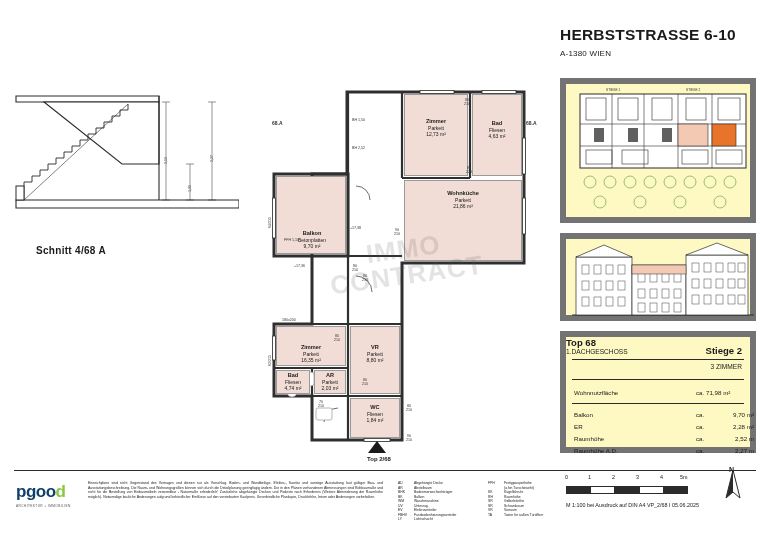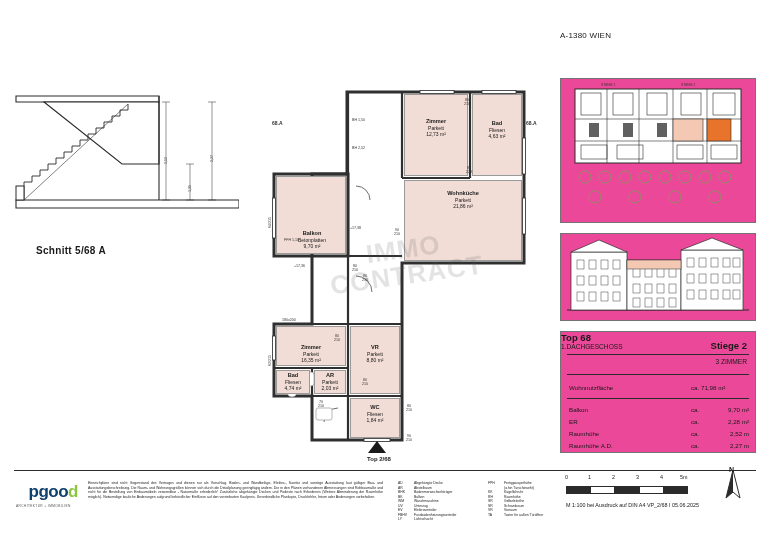--- a/index.html
+++ b/index.html
@@ -26,21 +26,21 @@
   #wm{position:absolute;left:300px;top:232px;width:210px;height:60px;opacity:.16;
       font-size:26px;font-weight:bold;color:#555;letter-spacing:1px;
       display:flex;flex-direction:column;justify-content:center;align-items:center;
       transform:rotate(-8deg);pointer-events:none;}
   #wm span{display:block;line-height:26px;}
 
   
   #title{position:absolute;left:560px;top:26px;}
   #title .t1{font-size:15.5px;font-weight:bold;letter-spacing:.2px;}
   #title .t2{font-size:8px;margin-top:5px;letter-spacing:.2px;}
-  .rbox{position:absolute;border:1px solid #737373;background:#ec4899;box-sizing:border-box;}
+  .rbox{position:absolute;border:6px solid #737373;background:#fef9c3;box-sizing:border-box;}
   #sitebox{left:560px;top:78px;width:196px;height:145px;}
   #elevbox{left:560px;top:233px;width:196px;height:88px;}
   #infobox{left:560px;top:331px;width:196px;height:122px;}
   #ib-top{left:8px;top:8px;font-size:9.5px;font-weight:bold;}
   #ib-stiege{right:8px;top:8px;font-size:9.5px;font-weight:bold;position:absolute;}
   #ib-dg{left:8px;top:26px;font-size:6.6px;}
   #ib-zimmer{right:8px;top:26px;font-size:6.6px;position:absolute;}
   .ib-div{position:absolute;left:6px;right:6px;height:1px;background:#2b2b2b;}
   .ib-k{position:absolute;left:8px;font-size:6.2px;}
   .ib-v{position:absolute;left:130px;font-size:6.2px;}
@@ -52,21 +52,21 @@
   #scalebar div{flex:1;border-right:.8px solid #2b2b2b;}
   #scalebar div:last-child{border-right:none;}
   #scalebar div.f{background:#2b2b2b;}
   .scnum{position:absolute;top:12px;font-size:5.4px;}
   #scaletxt{position:absolute;left:6px;top:40px;font-size:5.4px;white-space:nowrap;}
   #northwrap{position:absolute;right:6px;top:6px;width:34px;height:44px;}
 
   
   #footline{position:absolute;left:14px;top:470px;width:742px;height:1px;background:#2b2b2b;}
   #logo{position:absolute;left:16px;top:482px;width:62px;}
-  #logo .lg{font-size:17px;font-weight:bold;color:#0f3f6b;letter-spacing:-.5px;text-align:right;}
+  #logo .lg{font-size:17px;font-weight:bold;color:#0f3f6b;letter-spacing:-.5px;}
   #logo .lg .dot{color:#8cc63f;}
   #logo .lgsub{font-size:3.2px;color:#555;letter-spacing:.4px;margin-top:2px;}
   #legal{position:absolute;left:88px;top:481px;width:295px;font-size:3.5px;line-height:4.6px;color:#222;text-align:justify;}
   #abbr1{position:absolute;left:398px;top:481px;font-size:3.4px;line-height:4.5px;}
   #abbr2{position:absolute;left:488px;top:481px;font-size:3.4px;line-height:4.5px;}
   .abbr-row{display:flex;}
   .abbr-row .k{width:16px;flex:none;}
   .toplabel{position:absolute;font-size:6px;font-weight:bold;text-align:center;}
 </style>
 </head>
@@ -101,21 +101,21 @@
         <line x1="172" y1="74" x2="180" y2="74"></line>
           <line x1="172" y1="110" x2="180" y2="110"></line>
         <line x1="194" y1="12" x2="202" y2="12"></line>
           <line x1="194" y1="110" x2="202" y2="110"></line>
       </g>
     </svg>
     <div class="dimv" style="left:150px;top:74px;">2,52</div>
     <div class="dimv" style="left:174px;top:102px;">1,35</div>
     <div class="dimv" style="left:196px;top:72px;">2,27</div>
   </div>
-  <div id="schnitt-label">Schnitt  5/68 A</div>
+  <div id="schnitt-label">Schnitt  4/68 A</div>
 
   <div id="plan">
 
     <svg width="285" height="370" viewBox="0 0 285 370" style="position:absolute;left:0;top:0;">
 
       <path d="M95 14 L272 14 L272 185 L150 185 L150 362 L60 362 L60 318 L22 318 L22 246 L60 246 L60 96 L95 96 Z" fill="none" stroke="#2f2f2f" stroke-width="3"></path>
 
       <rect x="22" y="96" width="74" height="82" fill="none" stroke="#2f2f2f" stroke-width="3"></rect>
 
       <g stroke="#2f2f2f" stroke-width="2.2" fill="none">
@@ -280,20 +280,21 @@
     </svg>
     <div class="toplabel" style="left:98px;top:378px;width:58px;">Top 2/68</div>
   </div>
 
   <div id="wm">
     <span>IMMO</span>
     <span>CONTRACT</span>
   </div>
 
   <div id="title">
+    <div class="t1">HERBSTSTRASSE 6-10</div>
     <div class="t2">A-1380 WIEN</div>
   </div>
 
   <div class="rbox" id="sitebox">
     <svg width="194" height="143" viewBox="0 0 194 143">
 
       <rect x="14" y="10" width="166" height="74" fill="#ffffff" stroke="#2b2b2b" stroke-width="1"></rect>
 
       <g stroke="#2b2b2b" stroke-width=".6" fill="none">
         <line x1="46" y1="10" x2="46" y2="84"></line>

